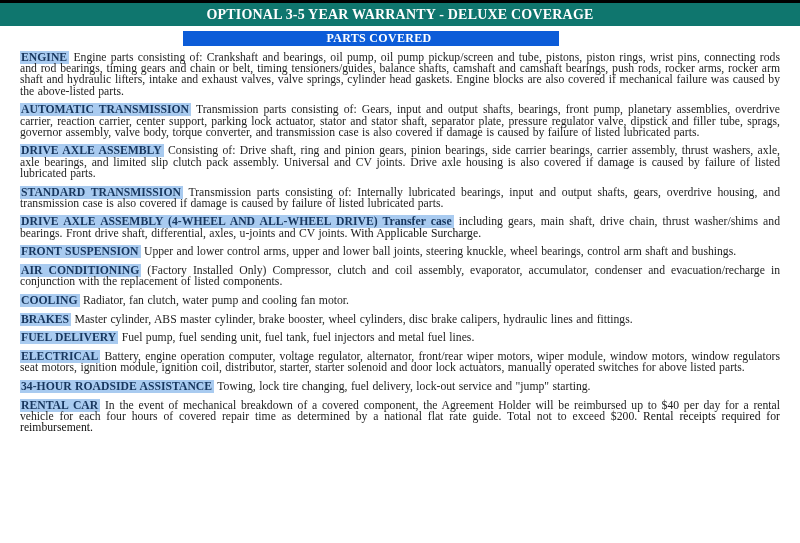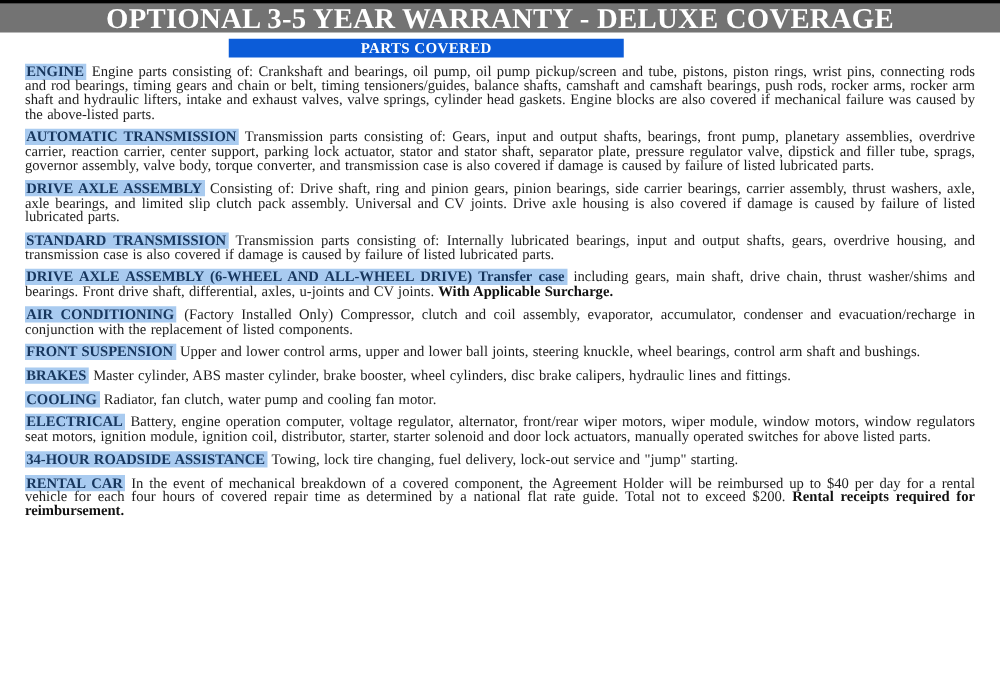--- a/index.html
+++ b/index.html
@@ -9,64 +9,65 @@
     background: #ffffff;
     font-family: "Liberation Serif", serif;
     overflow: hidden;
   }
   .top-strip {
     height: 3px;
     background: #000000;
   }
   .title-bar {
     height: 23px;
-    background: #737373;
+    background: #0f766e;
     color: #ffffff;
     text-align: center;
     font-weight: bold;
-    font-size: 23px;
+    font-size: 14px;
     line-height: 23px;
     letter-spacing: 0.2px;
     white-space: nowrap;
   }
   .subtitle-row {
     margin-top: 5px;
     height: 15px;
   }
   .subtitle-bar {
     margin-left: 183px;
-    width: 316px;
+    width: 360px;
     height: 15px;
     background: #0c5cd8;
     color: #ffffff;
     text-align: center;
     font-weight: bold;
     font-size: 12px;
     line-height: 15px;
     letter-spacing: 0.3px;
+    padding-left: 16px;
   }
   .content {
     padding: 6px 20px 0 20px;
   }
   p.section {
     margin: 0 0 7.5px 0;
     font-size: 11.7px;
     line-height: 11.2px;
     text-align: justify;
     color: #1e1e1e;
     word-spacing: 0.5px;
   }
   .hl {
     background: #a9cbf0;
     color: #17365d;
     font-weight: bold;
     padding: 0 2px 0 1px;
   }
   .bold-note {
-    font-weight: bold;
+    font-weight: normal;
     color: #111111;
   }
 </style>
 </head>
 <body>
 
 <div>
   <div class="top-strip"></div>
 
   <div class="title-bar">
@@ -77,22 +78,23 @@
     <div class="subtitle-bar">
       <span>PARTS COVERED</span>
     </div>
   </div>
 
   <div class="content" id="sections">
       <p class="section"><span class="hl">ENGINE</span><span> Engine parts consisting of: Crankshaft and bearings, oil pump, oil pump pickup/screen and tube, pistons, piston rings, wrist pins, connecting rods and rod bearings, timing gears and chain or belt, timing tensioners/guides, balance shafts, camshaft and camshaft bearings, push rods, rocker arms, rocker arm shaft and hydraulic lifters, intake and exhaust valves, valve springs, cylinder head gaskets. Engine blocks are also covered if mechanical failure was caused by the above-listed parts.</span></p>
       <p class="section"><span class="hl">AUTOMATIC TRANSMISSION</span><span> Transmission parts consisting of: Gears, input and output shafts, bearings, front pump, planetary assemblies, overdrive carrier, reaction carrier, center support, parking lock actuator, stator and stator shaft, separator plate, pressure regulator valve, dipstick and filler tube, sprags, governor assembly, valve body, torque converter, and transmission case is also covered if damage is caused by failure of listed lubricated parts.</span></p>
       <p class="section"><span class="hl">DRIVE AXLE ASSEMBLY</span><span> Consisting of: Drive shaft, ring and pinion gears, pinion bearings, side carrier bearings, carrier assembly, thrust washers, axle, axle bearings, and limited slip clutch pack assembly. Universal and CV joints. Drive axle housing is also covered if damage is caused by failure of listed lubricated parts.</span></p>
       <p class="section"><span class="hl">STANDARD TRANSMISSION</span><span> Transmission parts consisting of: Internally lubricated bearings, input and output shafts, gears, overdrive housing, and transmission case is also covered if damage is caused by failure of listed lubricated parts.</span></p>
-      <p class="section"><span class="hl">DRIVE AXLE ASSEMBLY (6-WHEEL AND ALL-WHEEL DRIVE) Transfer case</span><span> including gears, main shaft, drive chain, thrust washer/shims and bearings. Front drive shaft, differential, axles, u-joints and CV joints.</span><span class="bold-note"> With Applicable Surcharge.</span></p>
+      <p class="section"><span class="hl">DRIVE AXLE ASSEMBLY (4-WHEEL AND ALL-WHEEL DRIVE) Transfer case</span><span> including gears, main shaft, drive chain, thrust washer/shims and bearings. Front drive shaft, differential, axles, u-joints and CV joints.</span><span class="bold-note"> With Applicable Surcharge.</span></p>
+      <p class="section"><span class="hl">FRONT SUSPENSION</span><span> Upper and lower control arms, upper and lower ball joints, steering knuckle, wheel bearings, control arm shaft and bushings.</span></p>
       <p class="section"><span class="hl">AIR CONDITIONING</span><span> (Factory Installed Only) Compressor, clutch and coil assembly, evaporator, accumulator, condenser and evacuation/recharge in conjunction with the replacement of listed components.</span></p>
-      <p class="section"><span class="hl">FRONT SUSPENSION</span><span> Upper and lower control arms, upper and lower ball joints, steering knuckle, wheel bearings, control arm shaft and bushings.</span></p>
+      <p class="section"><span class="hl">COOLING</span><span> Radiator, fan clutch, water pump and cooling fan motor.</span></p>
       <p class="section"><span class="hl">BRAKES</span><span> Master cylinder, ABS master cylinder, brake booster, wheel cylinders, disc brake calipers, hydraulic lines and fittings.</span></p>
-      <p class="section"><span class="hl">COOLING</span><span> Radiator, fan clutch, water pump and cooling fan motor.</span></p>
+      <p class="section"><span class="hl">FUEL DELIVERY</span><span> Fuel pump, fuel sending unit, fuel tank, fuel injectors and metal fuel lines.</span></p>
       <p class="section"><span class="hl">ELECTRICAL</span><span> Battery, engine operation computer, voltage regulator, alternator, front/rear wiper motors, wiper module, window motors, window regulators seat motors, ignition module, ignition coil, distributor, starter, starter solenoid and door lock actuators, manually operated switches for above listed parts.</span></p>
       <p class="section"><span class="hl">34-HOUR ROADSIDE ASSISTANCE</span><span> Towing, lock tire changing, fuel delivery, lock-out service and "jump" starting.</span></p>
       <p class="section"><span class="hl">RENTAL CAR</span><span> In the event of mechanical breakdown of a covered component, the Agreement Holder will be reimbursed up to $40 per day for a rental vehicle for each four hours of covered repair time as determined by a national flat rate guide. Total not to exceed $200.</span><span class="bold-note"> Rental receipts required for reimbursement.</span></p>
     </div>
 </div>
 
 </body></html>

